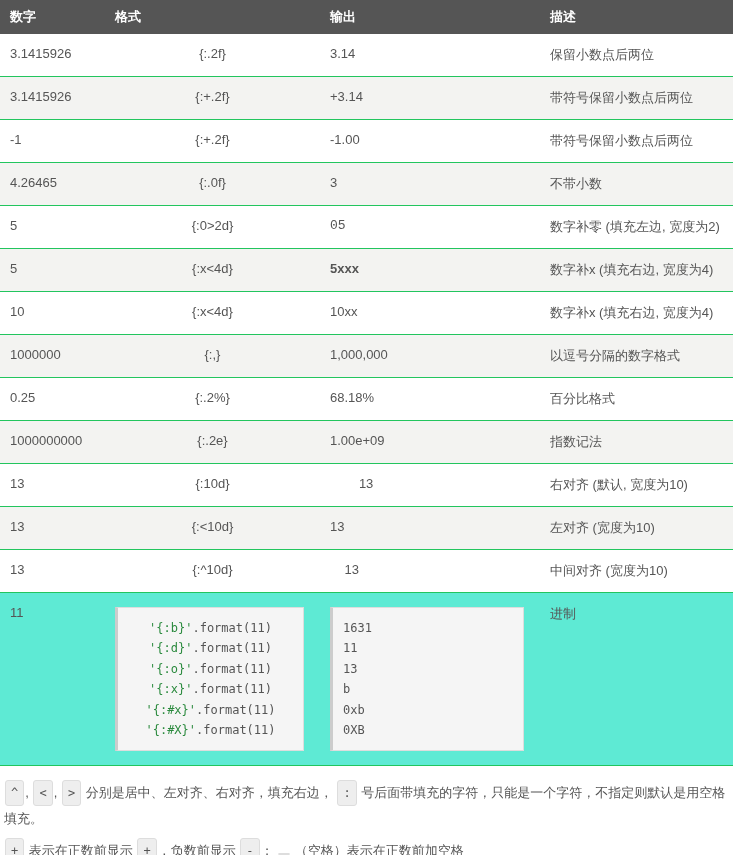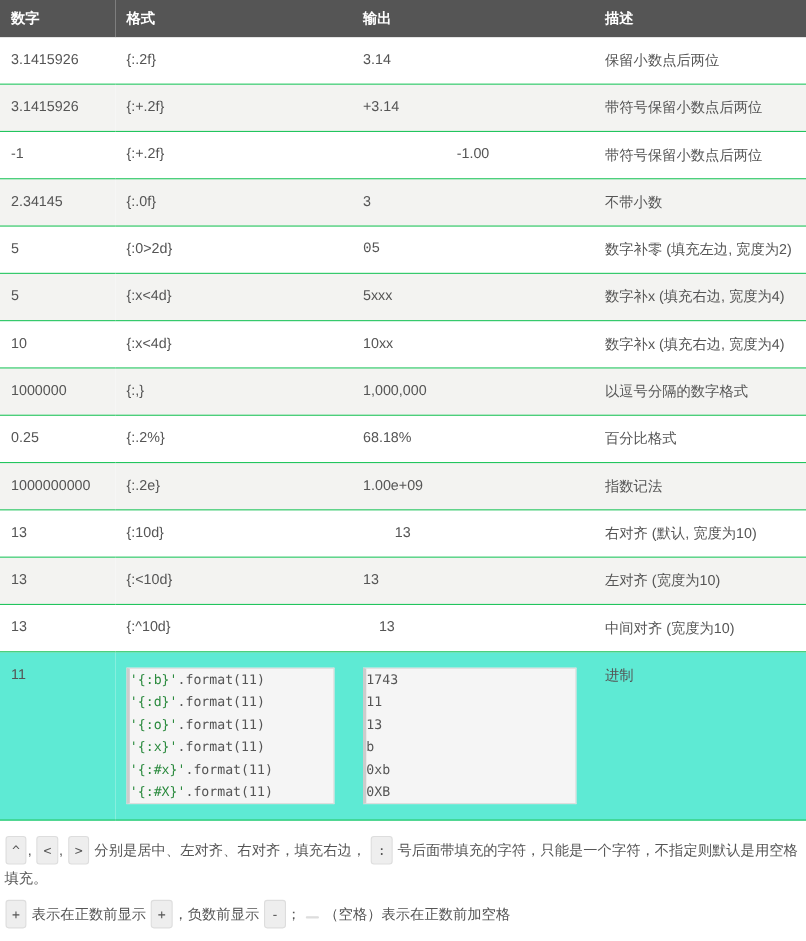--- a/index.html
+++ b/index.html
@@ -41,31 +41,32 @@
     tbody td {
       padding: 12px 10px;
       vertical-align: top;
       color: #555;
     }
     td.col-number {
       width: 105px;
     }
     td.col-format {
       width: 215px;
+      text-align: center;
     }
     td.col-output {
       width: 220px;
     }
     td.col-desc {
     }
     .code-block {
       background: #f5f5f5;
       border: 1px solid #ddd;
       border-left: 3px solid #ccc;
-      padding: 0;
+      padding: 10px;
       font-family: Consolas, Monaco, monospace;
       font-size: 12px;
       line-height: 1.7;
       margin: 2px 6px 2px 0;
     }
     .code-line {
       white-space: pre;
     }
     .str {
       color: #2b8a3e;
@@ -115,39 +116,39 @@
       </tr>
       <tr>
         <td class="col-number">3.1415926</td>
         <td class="col-format">{:+.2f}</td>
         <td class="col-output" style="white-space: pre;">+3.14</td>
         <td class="col-desc">带符号保留小数点后两位</td>
       </tr>
       <tr>
         <td class="col-number">-1</td>
         <td class="col-format">{:+.2f}</td>
-        <td class="col-output" style="white-space: pre; text-align: center;">-1.00</td>
+        <td class="col-output" style="white-space: pre;">-1.00</td>
         <td class="col-desc">带符号保留小数点后两位</td>
       </tr>
       <tr>
-        <td class="col-number">2.34145</td>
+        <td class="col-number">4.26465</td>
         <td class="col-format">{:.0f}</td>
         <td class="col-output" style="white-space: pre;">3</td>
         <td class="col-desc">不带小数</td>
       </tr>
       <tr>
         <td class="col-number">5</td>
         <td class="col-format">{:0&gt;2d}</td>
         <td class="col-output" style="white-space: pre; font-family: Liberation Mono, monospace;">05</td>
         <td class="col-desc">数字补零 (填充左边, 宽度为2)</td>
       </tr>
       <tr>
         <td class="col-number">5</td>
         <td class="col-format">{:x&lt;4d}</td>
-        <td class="col-output" style="white-space: pre;">5xxx</td>
+        <td class="col-output" style="white-space: pre; font-weight: bold;">5xxx</td>
         <td class="col-desc">数字补x (填充右边, 宽度为4)</td>
       </tr>
       <tr>
         <td class="col-number">10</td>
         <td class="col-format">{:x&lt;4d}</td>
         <td class="col-output" style="white-space: pre;">10xx</td>
         <td class="col-desc">数字补x (填充右边, 宽度为4)</td>
       </tr>
       <tr>
         <td class="col-number">1000000</td>
@@ -192,21 +193,21 @@
             <div class="code-line"><span class="str">'{:b}'</span><span>.format(11)</span></div>
             <div class="code-line"><span class="str">'{:d}'</span><span>.format(11)</span></div>
             <div class="code-line"><span class="str">'{:o}'</span><span>.format(11)</span></div>
             <div class="code-line"><span class="str">'{:x}'</span><span>.format(11)</span></div>
             <div class="code-line"><span class="str">'{:#x}'</span><span>.format(11)</span></div>
             <div class="code-line"><span class="str">'{:#X}'</span><span>.format(11)</span></div>
           </div>
         </td>
         <td class="col-output">
           <div class="code-block">
-            <div class="code-line">1743</div>
+            <div class="code-line">1631</div>
             <div class="code-line">11</div>
             <div class="code-line">13</div>
             <div class="code-line">b</div>
             <div class="code-line">0xb</div>
             <div class="code-line">0XB</div>
           </div>
         </td>
         <td class="col-desc">进制</td>
       </tr>
     </tbody>

